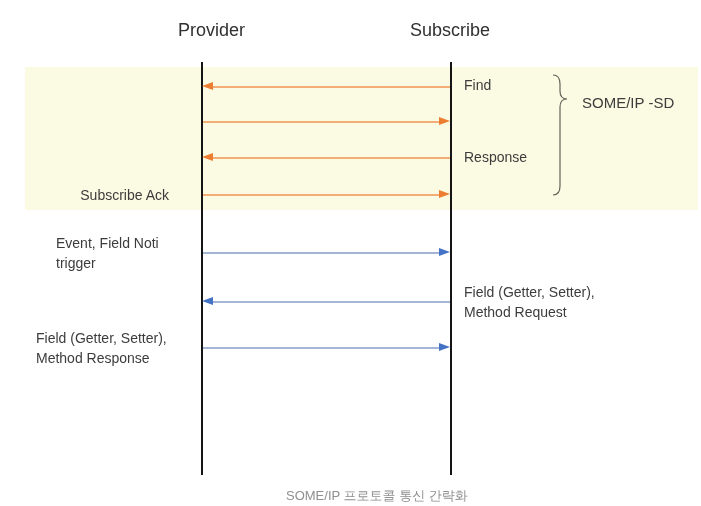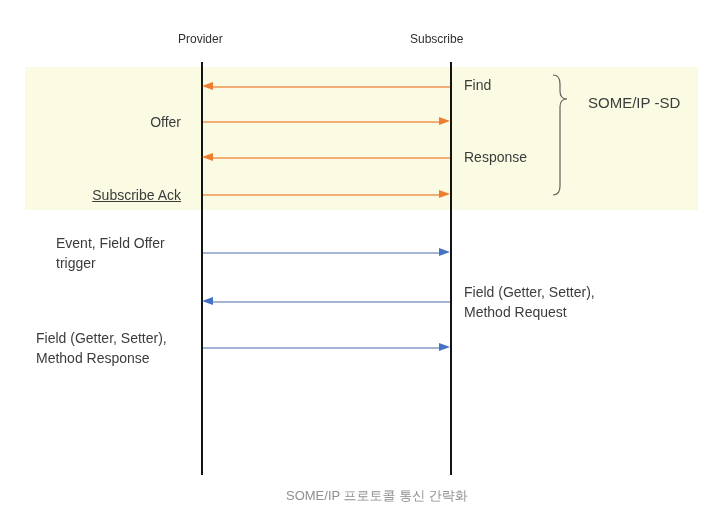--- a/index.html
+++ b/index.html
@@ -1,33 +1,33 @@
 <!DOCTYPE html>
 <html><head>
 <meta charset="utf-8">
 <style>
   html,body{margin:0;padding:0;background:#ffffff;}
   .canvas{
     position:relative;width:701px;height:506px;background:#ffffff;overflow:hidden;
     font-family:"Liberation Sans","DejaVu Sans",sans-serif;color:#3c3c3c;
   }
   .sd-band{position:absolute;left:25px;top:67px;width:673px;height:143px;background:#fbfbe3;}
-  .col-title{position:absolute;top:32px;font-size:12px;color:#303030;white-space:nowrap;}
+  .col-title{position:absolute;top:20px;font-size:18px;color:#303030;white-space:nowrap;}
   .lifeline{position:absolute;top:62px;height:413px;width:2px;background:#141414;}
   .arrow-line{position:absolute;height:1.5px;}
   .arrow-line.orange{background:#f3ae77;}
   .arrow-line.blue{background:#a4b6d6;}
   .arrow-head{position:absolute;width:0;height:0;border-top:4.5px solid transparent;border-bottom:4.5px solid transparent;}
   .arrow-head.left.orange{border-right:11px solid #ed7d31;}
   .arrow-head.right.orange{border-left:11px solid #ed7d31;}
   .arrow-head.left.blue{border-right:11px solid #4472c4;}
   .arrow-head.right.blue{border-left:11px solid #4472c4;}
   .msg-label{position:absolute;font-size:14px;line-height:20px;white-space:pre-line;color:#3c3c3c;}
   .right-align{text-align:right;}
-  .sd-group-label{position:absolute;left:582px;top:93px;font-size:15px;line-height:20px;color:#3c3c3c;white-space:nowrap;margin-left:6px;}
+  .sd-group-label{position:absolute;left:582px;top:93px;font-size:15px;line-height:20px;color:#3c3c3c;white-space:nowrap;}
   .brace{position:absolute;left:547px;top:70px;}
   .caption{position:absolute;left:0;top:487px;width:780px;font-size:13px;color:#8f8f8f;}
   .caption-inner{position:absolute;left:286px;top:0;}
 </style>
 </head>
 <body>
 
 <div class="canvas">
 
   <div class="sd-band"></div>
@@ -37,38 +37,37 @@
 
   <div class="lifeline" style="left:201px;"></div>
   <div class="lifeline" style="left:450px;"></div>
 
   <div class="arrow-head left orange" style="left:202px;top:82px;"></div>
   <div class="arrow-line orange" style="left:213px;top:86px;width:237px;"></div>
   <div class="msg-label" style="left:464px;top:75px;">Find</div>
 
   <div class="arrow-line orange" style="left:203px;top:121px;width:236px;"></div>
   <div class="arrow-head right orange" style="left:439px;top:117px;"></div>
-  <div class="msg-label right-align" style="left:20px;top:112px;width:161px;">Offer</div>
 
   <div class="arrow-head left orange" style="left:202px;top:153px;"></div>
   <div class="arrow-line orange" style="left:213px;top:157px;width:237px;"></div>
   <div class="msg-label" style="left:464px;top:147px;">Response</div>
 
   <div class="arrow-line orange" style="left:203px;top:194px;width:236px;"></div>
   <div class="arrow-head right orange" style="left:439px;top:190px;"></div>
-  <div class="msg-label right-align" style="left:20px;top:185px;width:161px;text-decoration:underline;">Subscribe Ack</div>
+  <div class="msg-label right-align" style="left:8px;top:185px;width:161px;">Subscribe Ack</div>
 
   <svg class="brace" width="30" height="132" viewBox="0 0 30 132">
     <path d="M6 5 C12 5 13 9 13 14 L13 21 C13 26 15 29 20 29 C15 29 13 32 13 37 L13 116 C13 121 12 125 6 125" fill="none" stroke="#62625a" stroke-width="1.2"></path>
   </svg>
   <div class="sd-group-label">SOME/IP -SD</div>
 
   <div class="arrow-line blue" style="left:203px;top:252px;width:236px;"></div>
   <div class="arrow-head right blue" style="left:439px;top:248px;"></div>
-  <div class="msg-label" style="left:56px;top:233px;">Event, Field Offer
+  <div class="msg-label" style="left:56px;top:233px;">Event, Field Noti
 trigger</div>
 
   <div class="arrow-head left blue" style="left:202px;top:297px;"></div>
   <div class="arrow-line blue" style="left:213px;top:301px;width:237px;"></div>
   <div class="msg-label" style="left:464px;top:282px;">Field (Getter, Setter),
 Method Request</div>
 
   <div class="arrow-line blue" style="left:203px;top:347px;width:236px;"></div>
   <div class="arrow-head right blue" style="left:439px;top:343px;"></div>
   <div class="msg-label" style="left:36px;top:328px;">Field (Getter, Setter),

